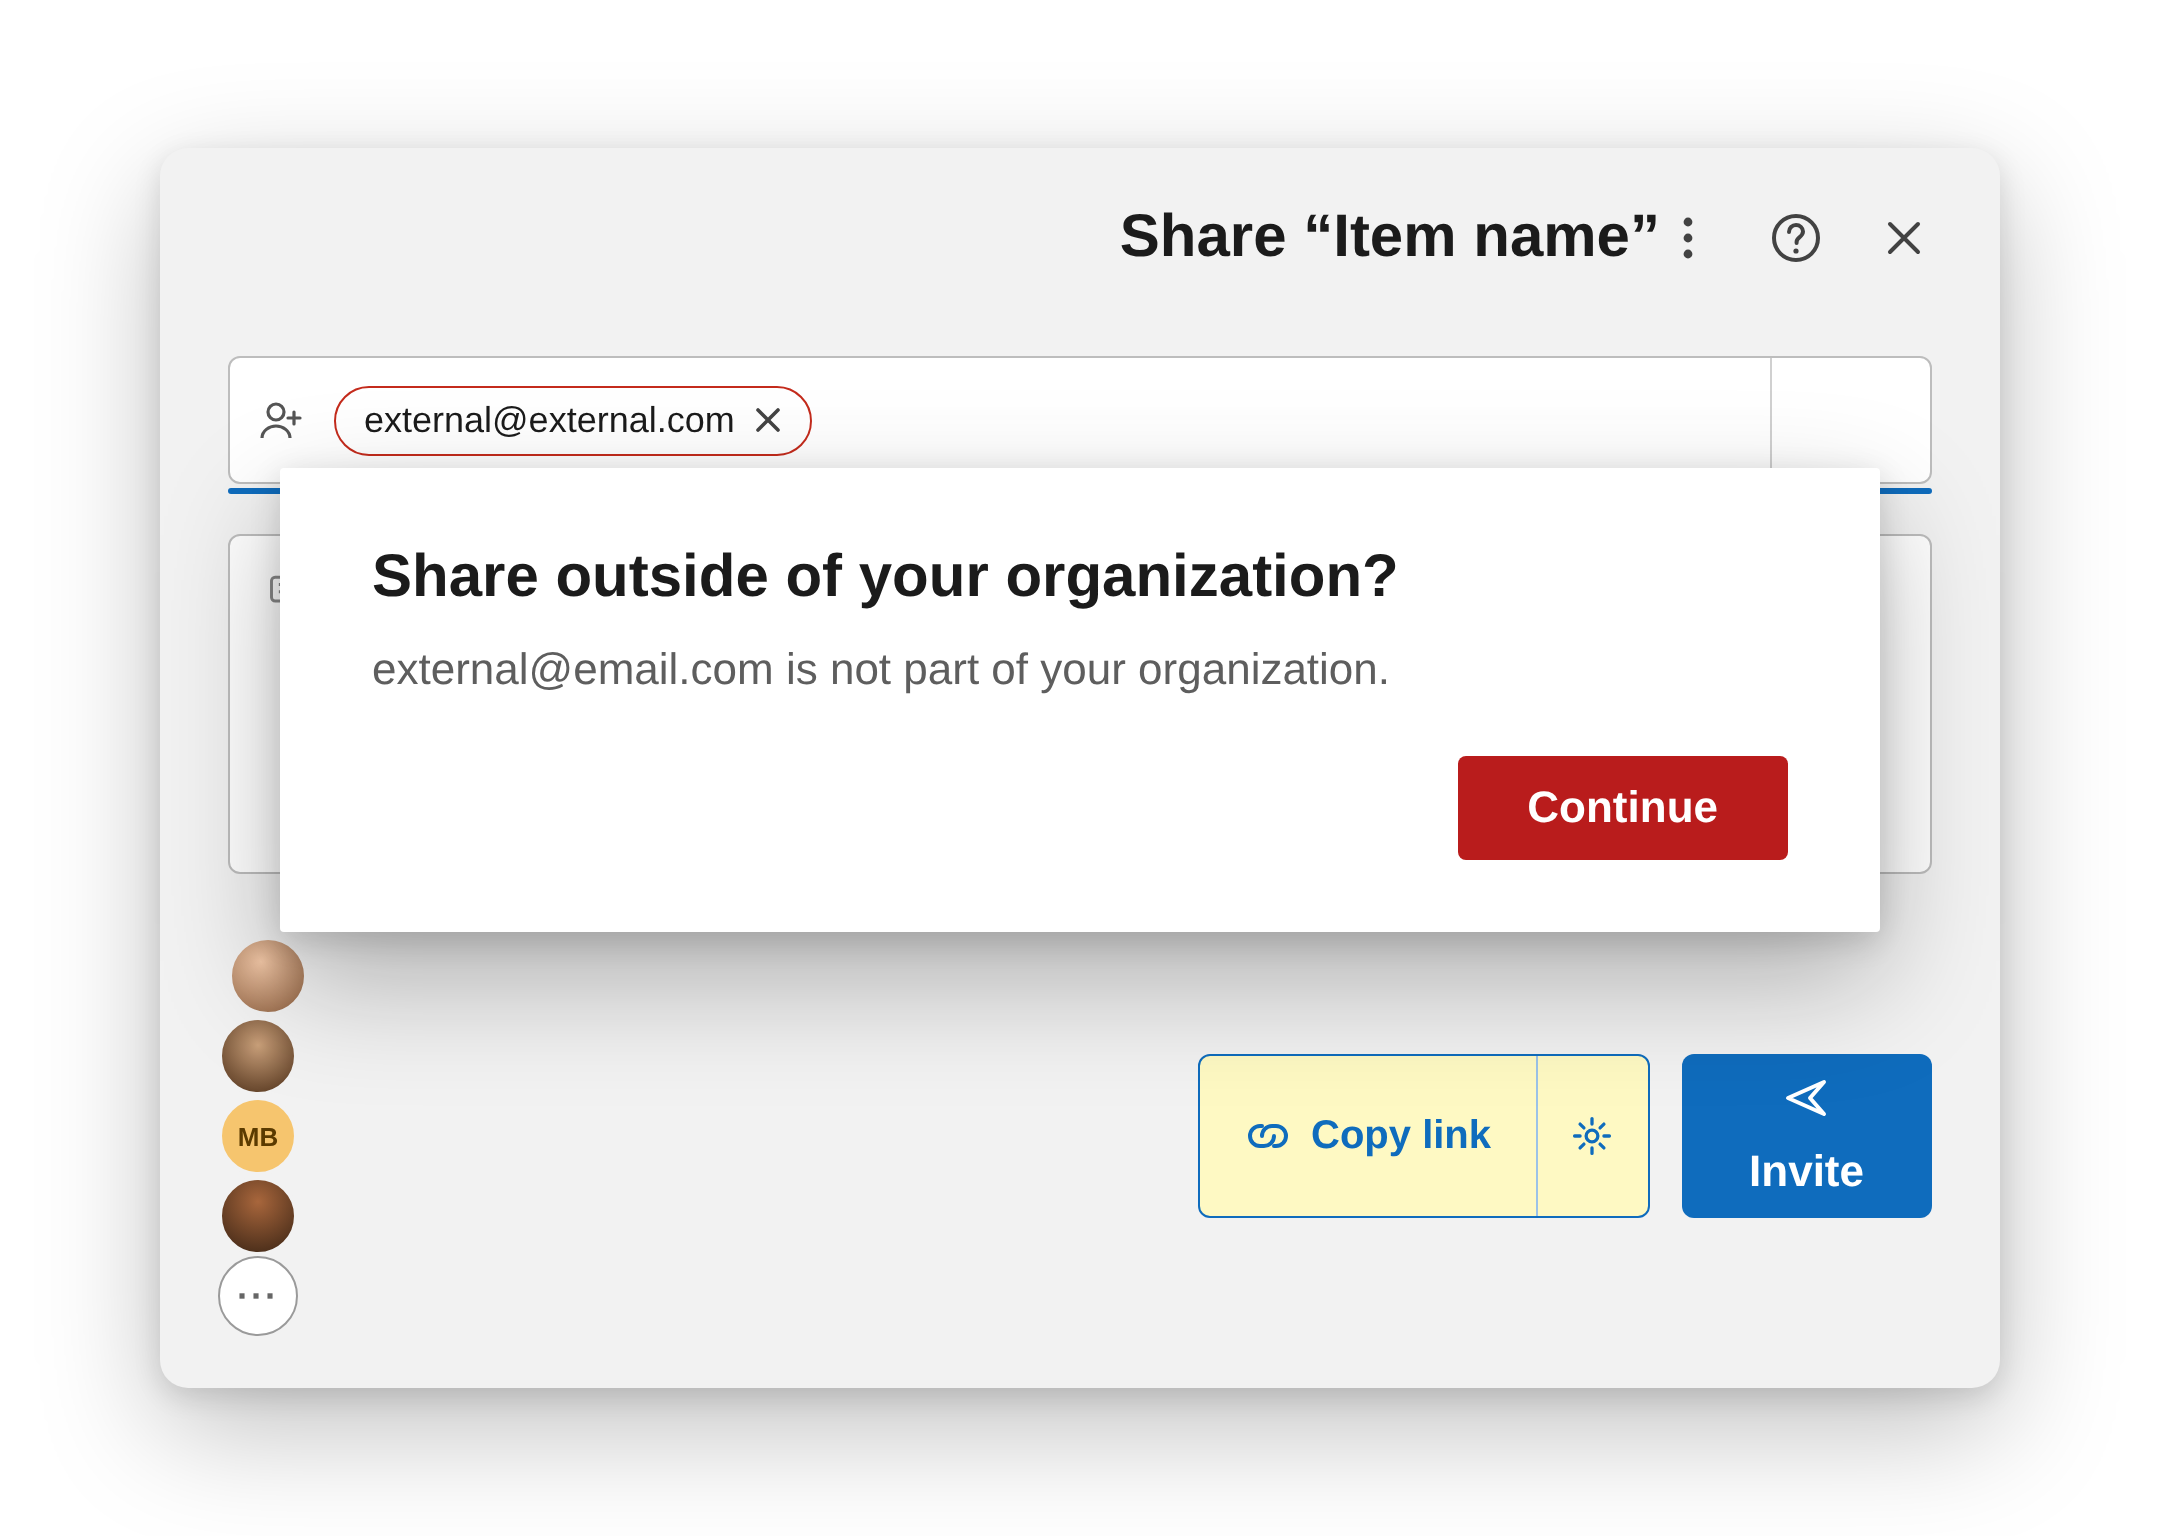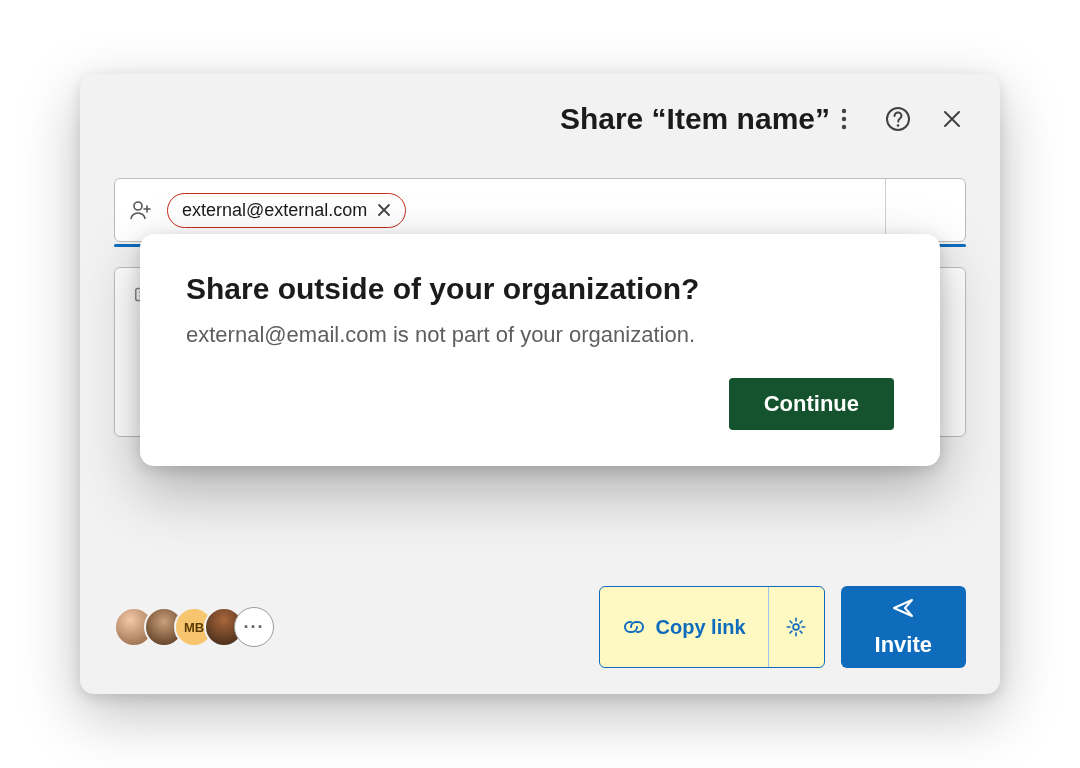--- a/index.html
+++ b/index.html
@@ -30,47 +30,47 @@
     overflow:hidden;
   }
   .recipient-chip .chip-label { font-size: 18px; white-space:nowrap; }
   .active-underline { height: 3px; background: #0f6cbd; border-radius: 2px; margin-top: 2px; }
   .message-box {
     background: #fff; border: 1px solid #bdbdbd; border-radius: 6px;
     margin-top: 20px; height: 170px; padding: 16px 18px;
     color: #666;
   }
   .footer { display: flex; align-items: center; justify-content: space-between; margin-top: auto; padding-top: 24px; }
-  .avatars { display: flex; align-items: center; }
+  .avatars { display: flex; align-items: center; flex-direction: column; }
   .avatar { width: 40px; height: 40px; border-radius: 50%; border: 2px solid #f2f2f2; margin-left: -10px; display:flex; align-items:center; justify-content:center; font-size:13px; font-weight:600; color:#5b3b00; overflow:hidden; }
   .avatar:first-child { margin-left: 0; }
   .avatar.img1 { background: radial-gradient(circle at 40% 30%, #f4c9a8, #8a5d3d); }
   .avatar.img2 { background: radial-gradient(circle at 50% 35%, #caa07a, #4d2f18); }
   .avatar.img3 { background: #f6c56e; }
   .avatar.img4 { background: radial-gradient(circle at 50% 30%, #a8663c, #3a2414); }
   .avatar.overflow { background: #fff; border:1.5px solid #9a9a9a; color:#666; font-size:18px; letter-spacing:1px; }
   .footer-actions { display: flex; align-items: stretch; gap: 16px; }
   .copy-group { display:flex; border:1px solid #0f6cbd; border-radius:6px; background:#fef9c3; overflow:hidden; }
   .copy-btn { display:flex; align-items:center; gap:10px; padding:10px 22px; color:#0f6cbd; font-size:20px; font-weight:600; cursor:pointer; }
   .copy-settings { display:flex; align-items:center; justify-content:center; width:56px; border-left:1px solid #9cc3e8; color:#0f6cbd; cursor:pointer; }
   .invite-btn { display:flex; align-items:center; gap:12px; padding:10px 34px; background:#0f6cbd; color:#fff; border-radius:6px; font-size:22px; font-weight:600; cursor:pointer;flex-direction:column; }
   
   .confirm-popover {
     position: absolute;
     top: 160px; left: 50%; transform: translateX(-50%);
-    width: 800px; background: #fff; border-radius: 14px;
+    width: 800px; background: #fff; border-radius: 2px;
     box-shadow: 0 24px 60px rgba(0,0,0,0.28), 0 4px 16px rgba(0,0,0,0.14);
     padding: 38px 46px 36px;
     z-index: 10;
   }
   .confirm-title { font-size: 30px; font-weight: 600; color: #1b1b1b; margin-bottom: 16px; }
   .confirm-body { font-size: 22px; color: #5e5e5e; margin-bottom: 30px; }
   .confirm-actions { display:flex; gap:16px; justify-content:flex-end; }
   .btn { font-size:22px; font-weight:600; padding:12px 34px; border-radius:4px; cursor:pointer; border:1px solid transparent; }
-  .btn-primary { background:#14532d; color:#fff; }
+  .btn-primary { background:#b91c1c; color:#fff; }
   .btn-secondary { background:#fff; color:#1b1b1b; border-color:#bdbdbd; }
   svg { display:block; }
 </style>
 </head>
 <body>
 
 <div class="dialog-wrapper">
   <div class="share-dialog">
 
     <div class="dialog-header">

